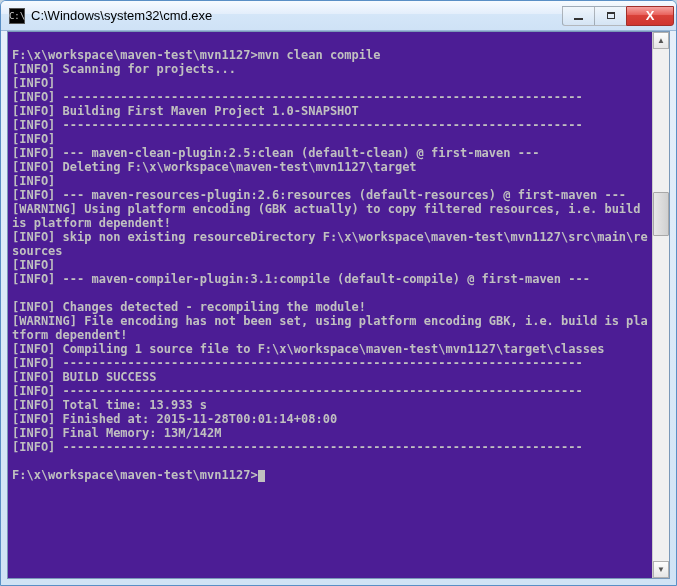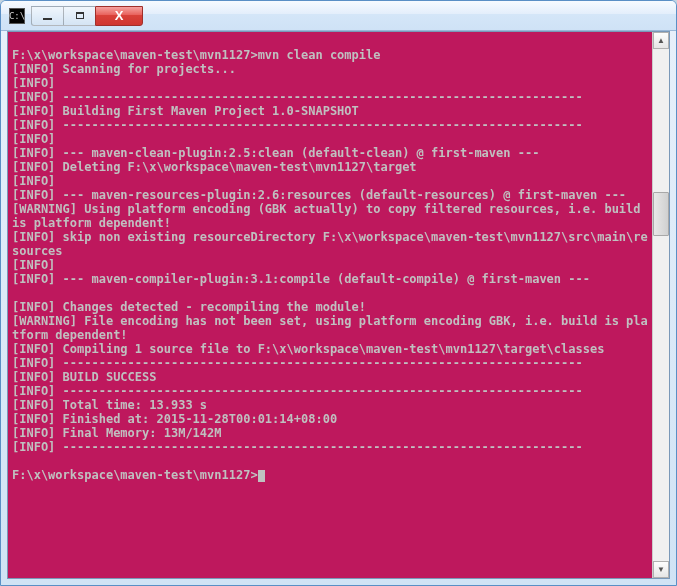--- a/index.html
+++ b/index.html
@@ -80,21 +80,21 @@
       flex: 1;
       margin: 6px;
       margin-top: 0;
       border: 1px solid #7a98b8;
       display: flex;
       background: #000;
       position: relative;
     }
     .console {
       flex: 1;
-      background: #be185d;
+      background: #4c1d95;
       color: #c0c0c0;
       font-family: Consolas, "Lucida Console", monospace;
       font-size: 12px;
       line-height: 14px;
       padding: 2px 4px;
       white-space: pre-wrap;
       word-break: break-all;
       overflow: hidden;
       font-weight: bold;
     }
@@ -137,20 +137,21 @@
       vertical-align: text-bottom;
       margin-left: 0;
     }
   </style>
 </head>
 <body>
 
 <div class="window">
   <div class="titlebar">
     <div class="titlebar-icon">C:\</div>
+    <div class="titlebar-text">C:\Windows\system32\cmd.exe</div>
     <div class="window-controls">
       <div class="ctrl-btn min" title="Minimize">
           <div class="ctrl-glyph"></div>
         </div>
       <div class="ctrl-btn max" title="Maximize">
           <div class="ctrl-glyph"></div>
         </div>
       <div class="ctrl-btn close" title="Close">
           <span class="ctrl-glyph">X</span>
         </div>

